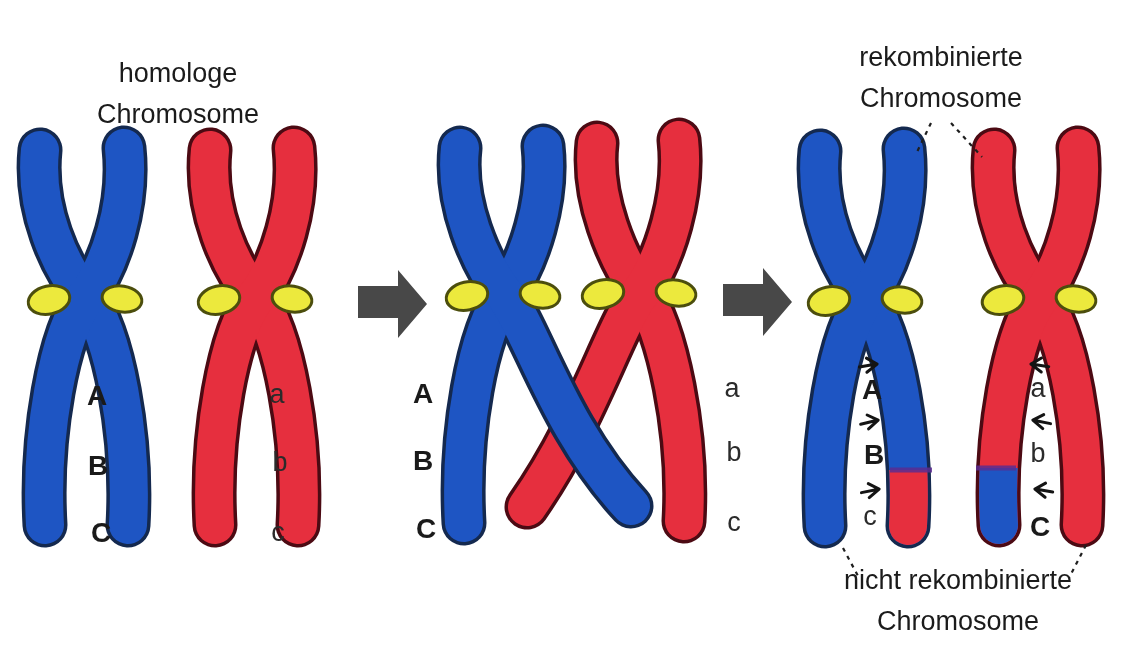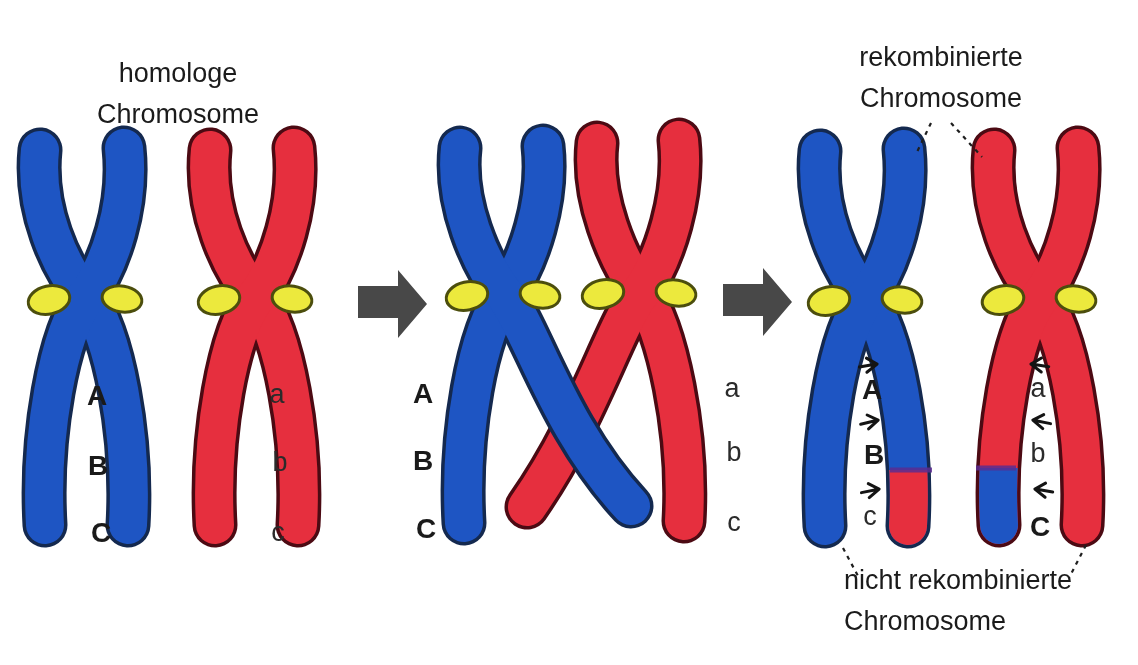--- a/index.html
+++ b/index.html
@@ -15,21 +15,21 @@
   .cent{fill:#ece93d;stroke:#4c4e0d;stroke-width:3;}
   .bnd{stroke:#5a2d91;stroke-width:5;opacity:.85;fill:none;}
   .lead{stroke:#1f1f1f;stroke-width:2.2;stroke-dasharray:4 5;fill:none;}
   .mk{stroke:#141414;stroke-width:3;fill:none;stroke-linecap:round;stroke-linejoin:round;}
   .step{fill:#484848;}
 
   
   .lbl{position:absolute;font-size:27px;line-height:41px;color:#1b1b1b;text-align:center;
        transform:translateX(-50%);white-space:nowrap;}
   .lbl.single{line-height:27px;}
-  .lbl.leftalign{transform:none;text-align:left;}
+  .lbl.leftalign{transform:none;text-align:center;}
   .mark{position:absolute;transform:translate(-50%,-50%);color:#1a1a1a;white-space:nowrap;}
   .big{font-weight:700;font-size:28px;}
   .sm{font-weight:400;font-size:27px;color:#2b2b2b;}
 </style>
 </head>
 <body>
 
 <div class="stage">
 
   <svg class="art" width="1138" height="665" viewBox="0 0 1138 665">

